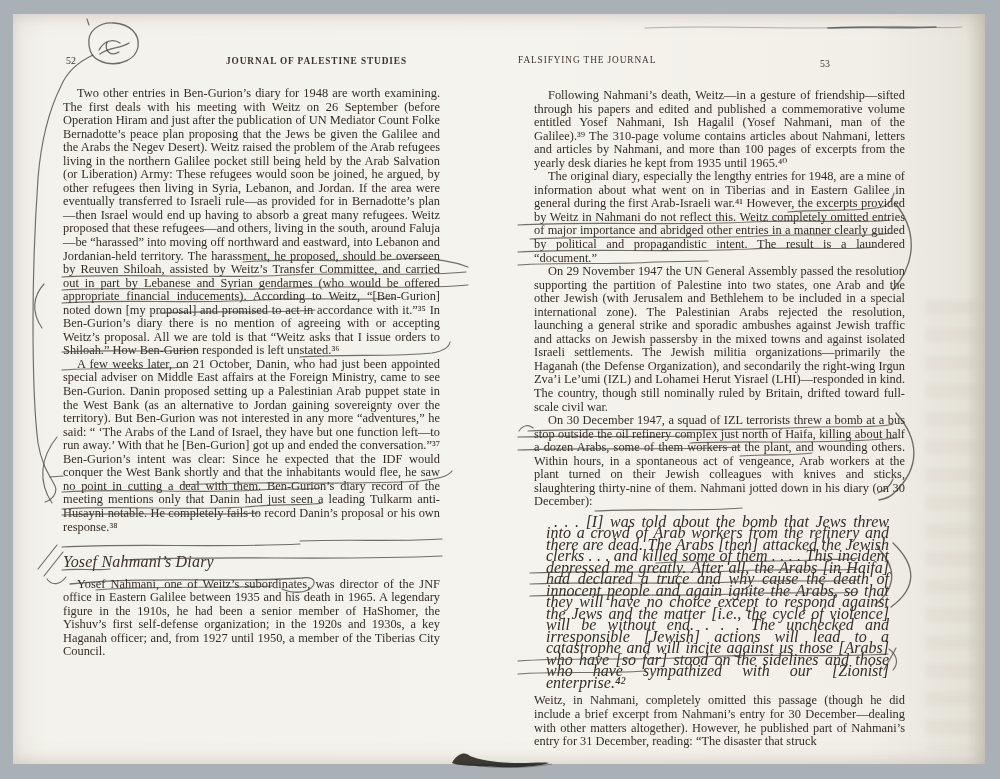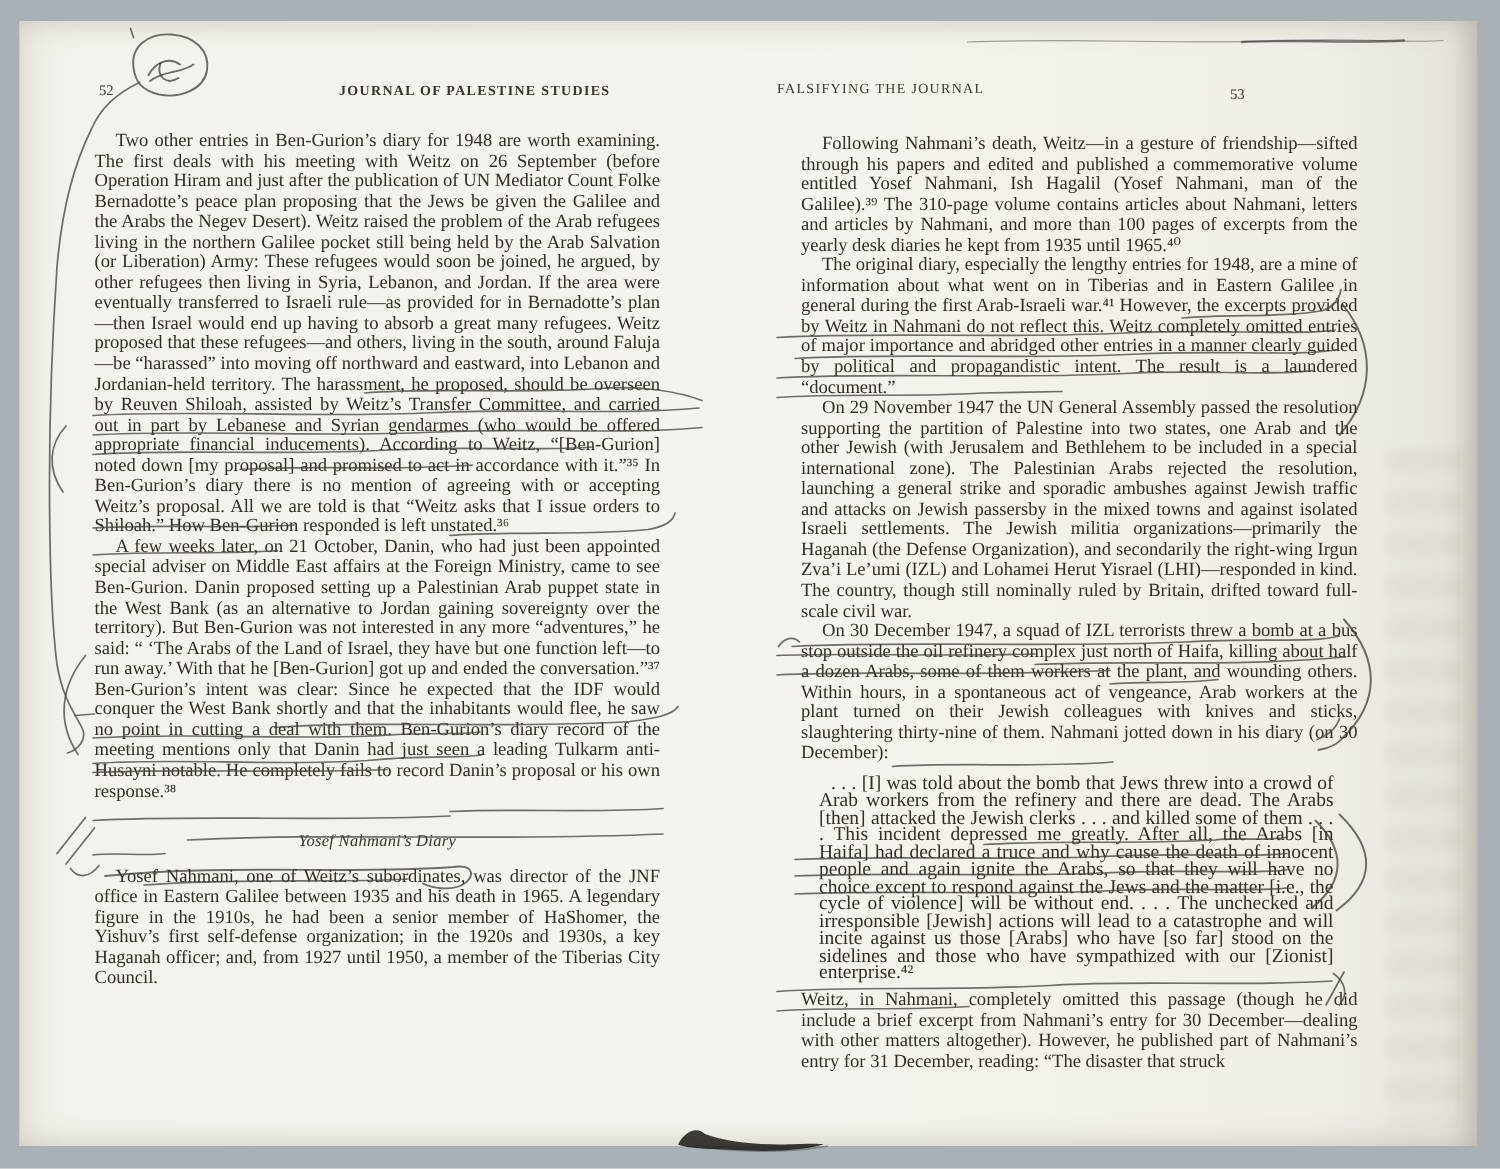--- a/index.html
+++ b/index.html
@@ -10,24 +10,24 @@
          box-shadow:inset 0 0 22px rgba(120,112,96,0.18), inset -6px 0 14px rgba(110,104,90,0.15);}
   #ghosting{position:absolute;left:925px;top:300px;width:52px;height:450px;
          background:repeating-linear-gradient(180deg,rgba(170,162,140,0.10) 0 14px,rgba(170,162,140,0.02) 14px 28px);
          filter:blur(2px);}
   .runhead{position:absolute;font-size:9.3px;letter-spacing:0.9px;color:#3a342c;}
   .pagenum{position:absolute;font-size:9.8px;color:#3a342c;}
   .col{position:absolute;color:#332d25;font-size:12.4px;line-height:13.55px;
        text-align:justify;text-justify:inter-word;}
   .col p{margin:0;}
   .col p.indent{text-indent:14px;}
-  .section-heading{font-style:italic;font-size:11px;margin:21px 0 9px 0 !important;
-       letter-spacing:0.2px;color:#38322a;text-align:center;}
-  .bquote{margin:7px 16px 6px 12px !important;font-size:13px;line-height:11.5px;
-       text-indent:8px;}
+  .section-heading{font-style:italic;font-size:16px;margin:21px 0 9px 0 !important;
+       letter-spacing:0.2px;color:#38322a;text-align:left;}
+  .bquote{margin:7px 16px 6px 12px !important;font-size:16px;line-height:11.5px;
+       text-indent:8px;font-style:italic;}
   #penlayer{position:absolute;left:0;top:0;pointer-events:none;}
   .pen{stroke:#4a4642;stroke-width:1.15;fill:none;stroke-linecap:round;opacity:0.78;}
   .pen2{stroke:#3a3734;stroke-width:1.3;fill:none;stroke-linecap:round;opacity:0.72;}
   .scratch{stroke:#4b4b4b;fill:none;stroke-linecap:round;}
 </style>
 </head>
 <body>
 
 <div id="stage">
   <div id="paper"></div>

